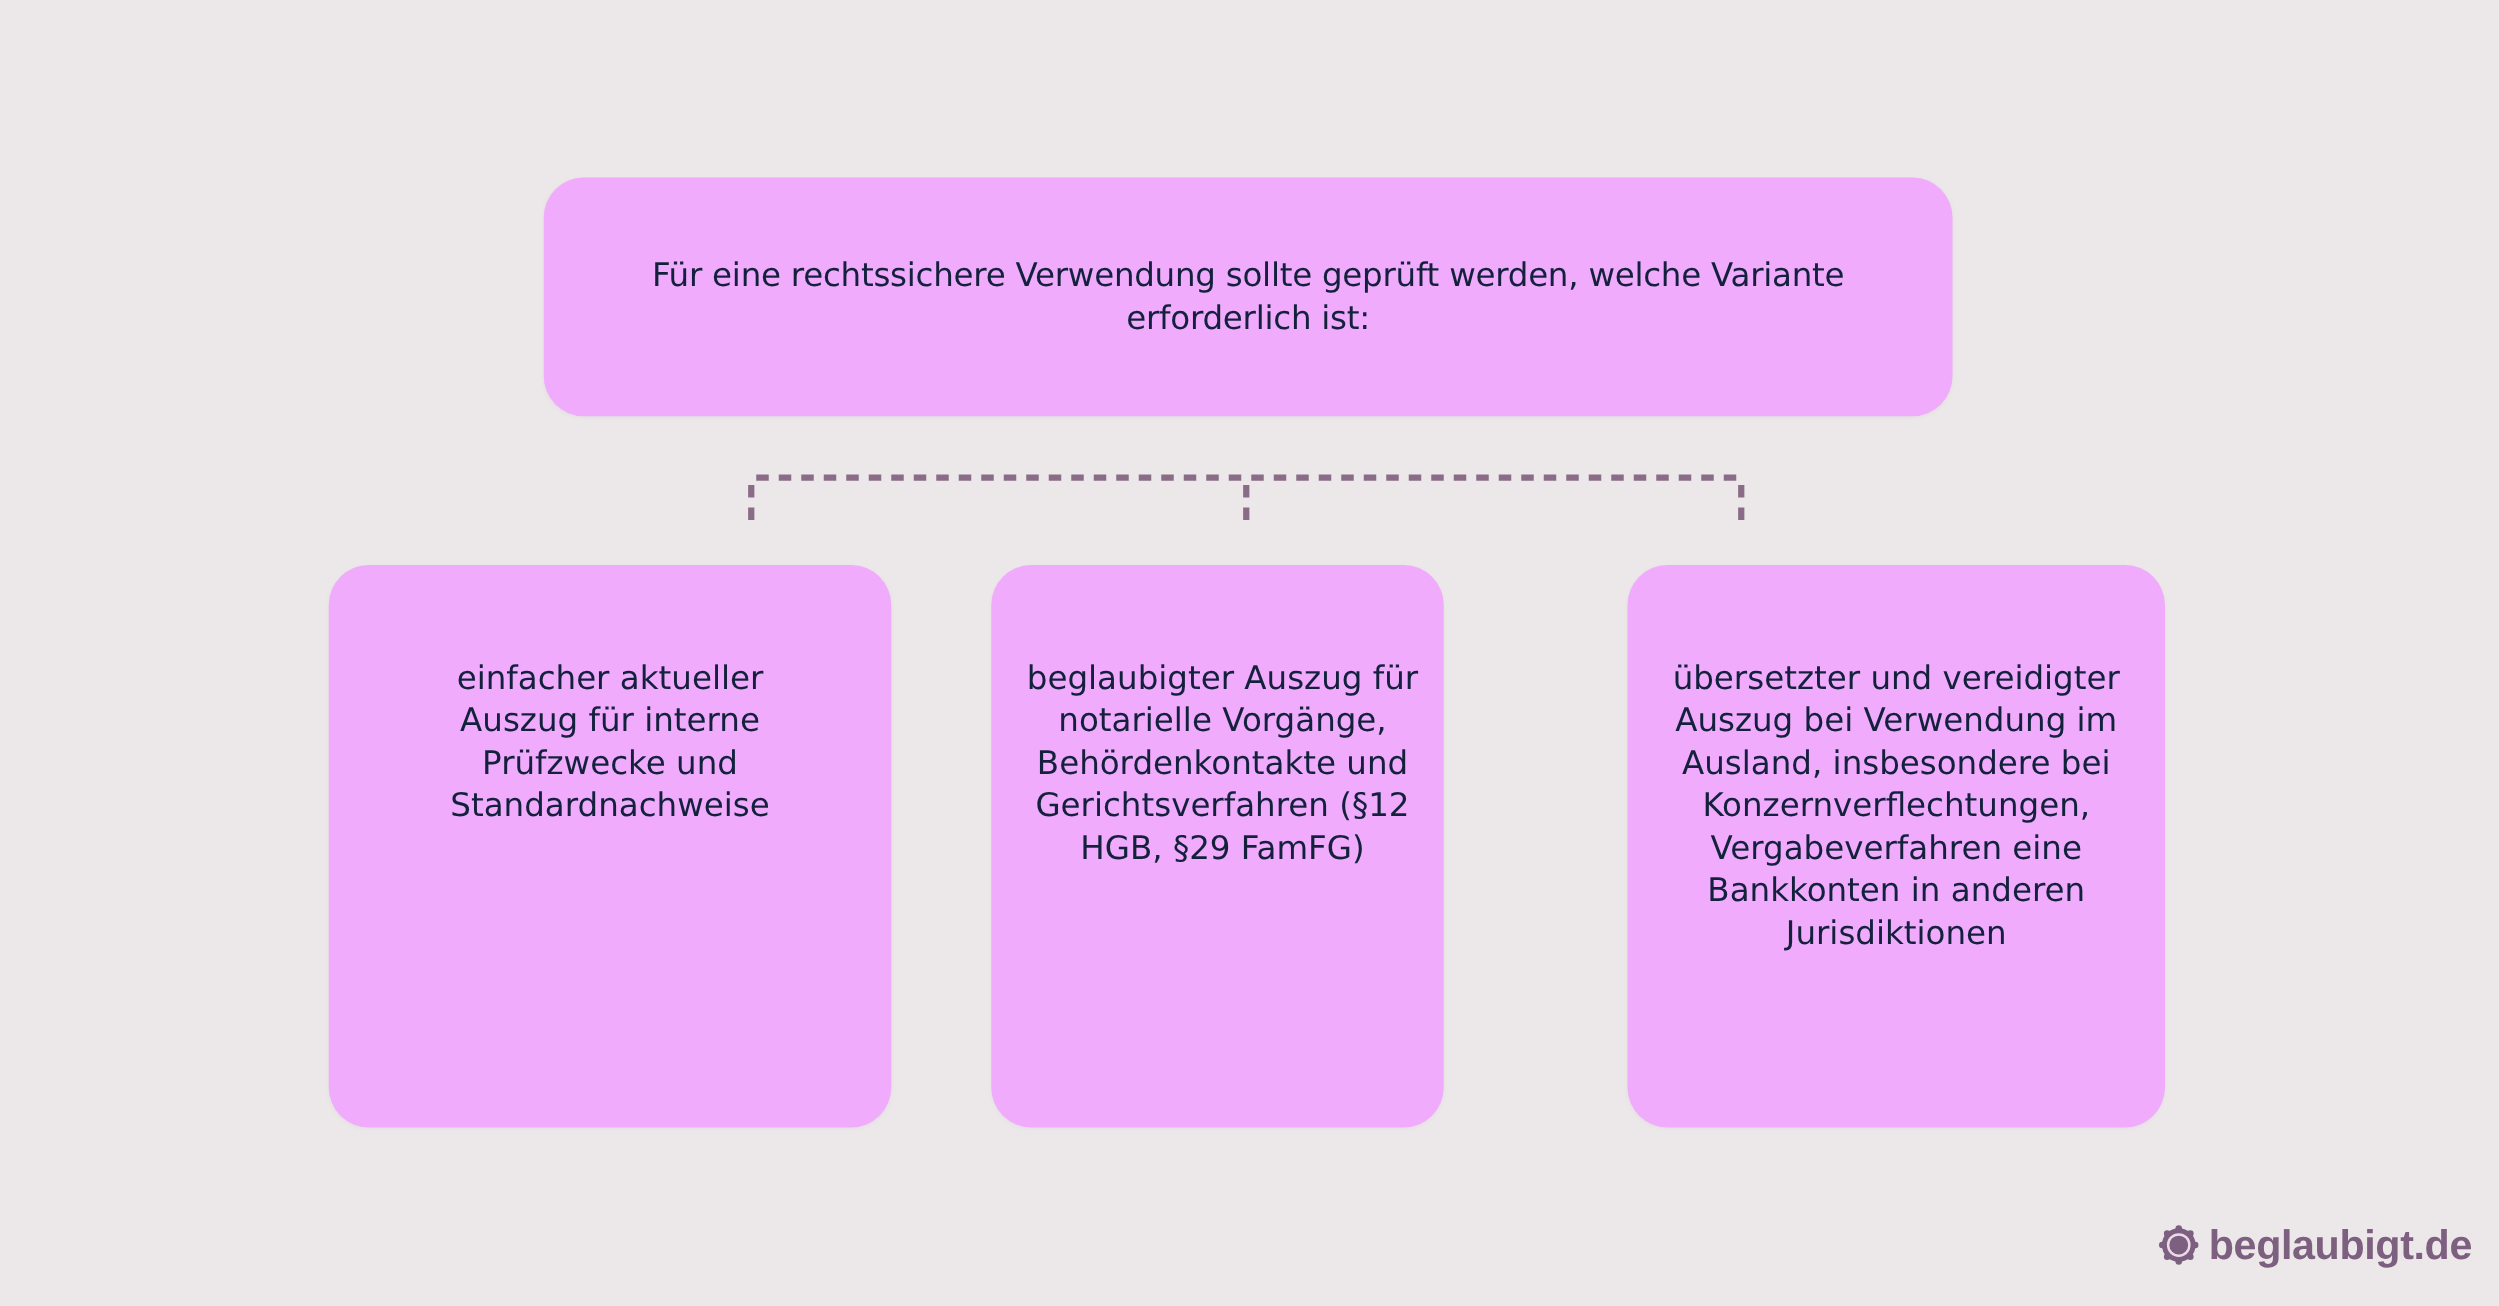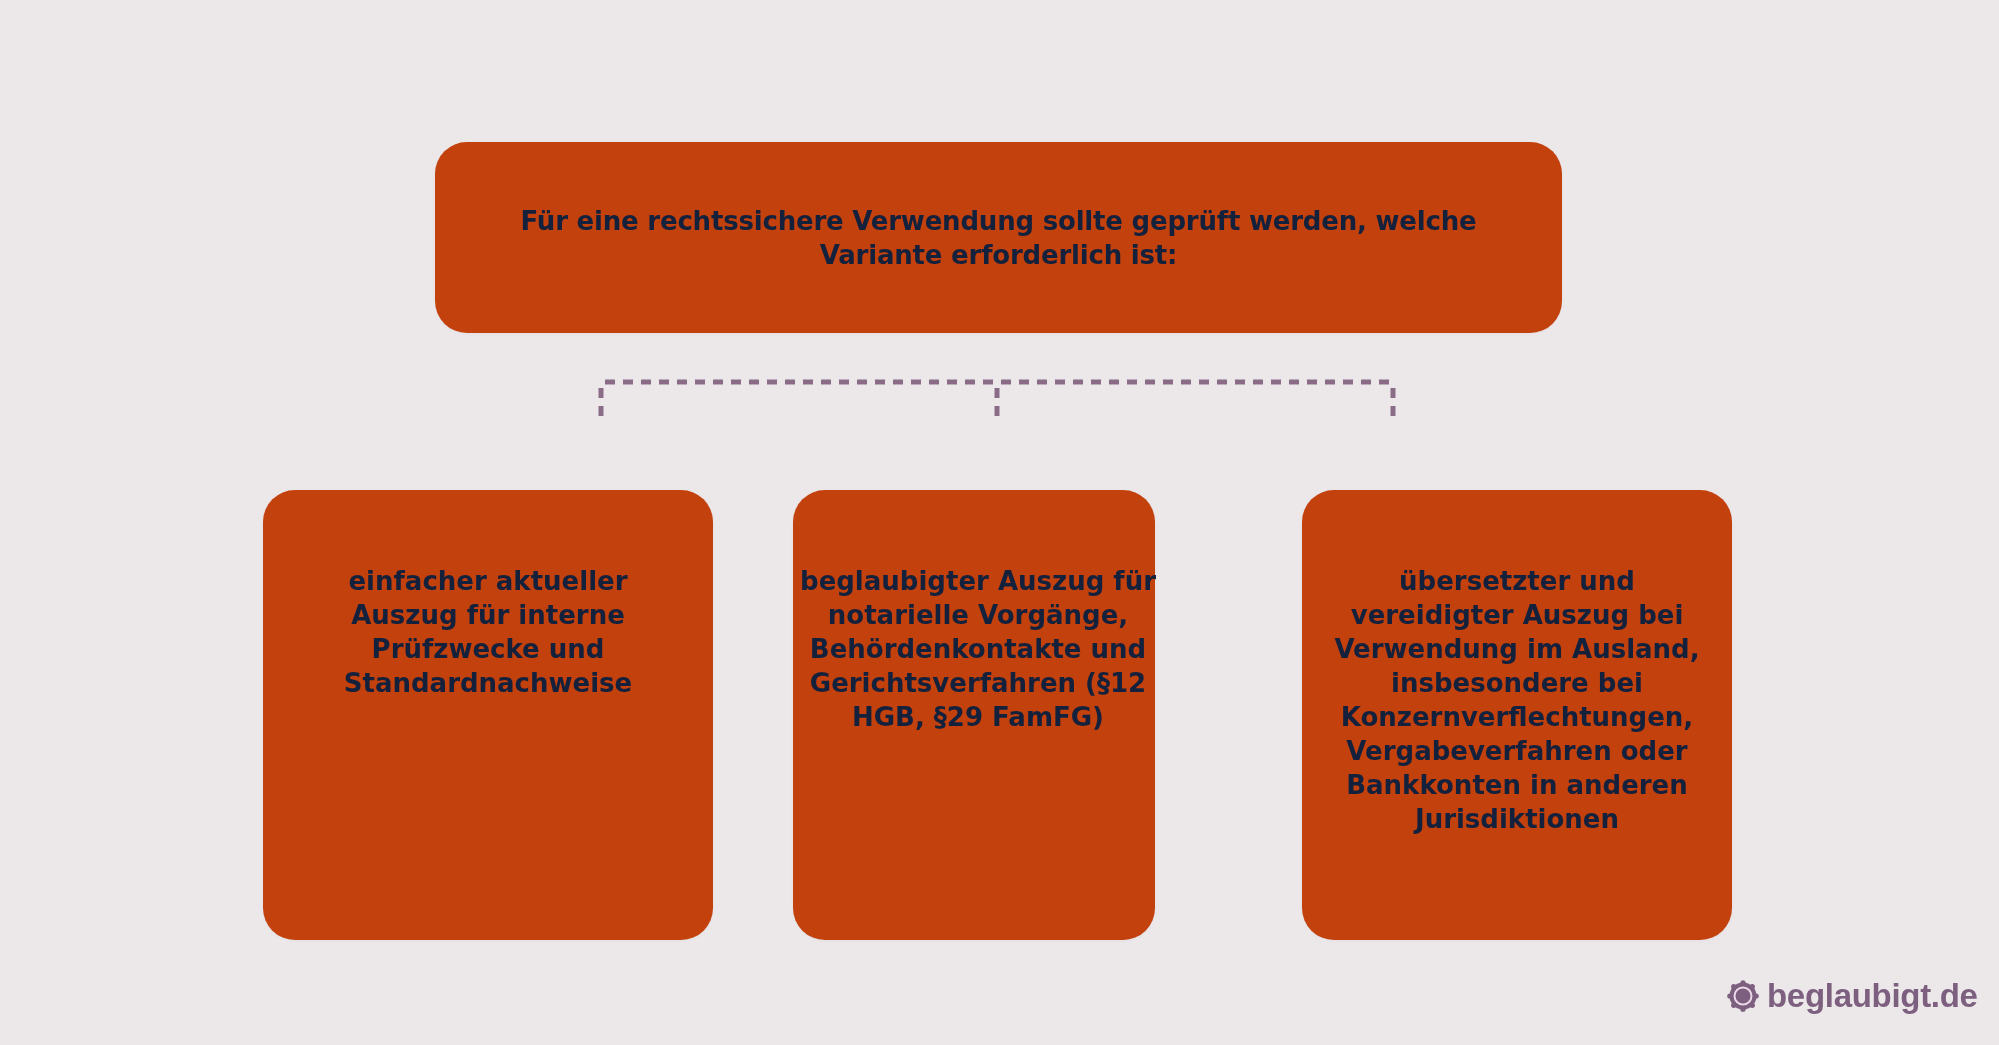--- a/index.html
+++ b/index.html
@@ -9,26 +9,26 @@
     body {
       width: 1999px;
       height: 1045px;
       background: #ece8ea;
       position: relative;
       overflow: hidden;
       font-family: "DejaVu Sans", "Liberation Sans", sans-serif;
     }
     .card {
       position: absolute;
-      background: #c2410c;
+      background: #f0abfc;
       border-radius: 32px;
       box-shadow: 0 1px 3px rgba(120, 100, 115, 0.06);
       box-sizing: border-box;
       color: #14213d;
-      font-weight: bold;
+      font-weight: normal;
       text-align: center;
     }
     .top-box {
       left: 435px;
       top: 142px;
       width: 1127px;
       height: 191px;
       display: flex;
       align-items: center;
       justify-content: center;
@@ -37,21 +37,20 @@
     .top-box .text {
       font-size: 26px;
       line-height: 34px;
       letter-spacing: -0.2px;
       max-width: 1000px;
     }
     .option-card {
       top: 452px;
       height: 450px;
       padding-top: 74px;
-      margin-top: 38px;
     }
     .option-card .text {
       font-size: 26px;
       line-height: 34px;
       margin: 0 auto;
     }
     #card-1 { left: 263px; width: 450px; }
     #card-1 .text { width: 320px; }
     #card-2 { left: 793px; width: 362px; }
     #card-2 .text { width: 370px; }
@@ -103,21 +102,21 @@
 
 <div class="card option-card" id="card-1">
   <div class="text">einfacher aktueller Auszug für interne Prüfzwecke und Standardnachweise</div>
 </div>
 
 <div class="card option-card" id="card-2">
   <div class="text">beglaubigter Auszug für notarielle Vorgänge, Behördenkontakte und Gerichtsverfahren (§12 HGB, §29 FamFG)</div>
 </div>
 
 <div class="card option-card" id="card-3">
-  <div class="text">übersetzter und vereidigter Auszug bei Verwendung im Ausland, insbesondere bei Konzernverflechtungen, Vergabeverfahren oder Bankkonten in anderen Jurisdiktionen</div>
+  <div class="text">übersetzter und vereidigter Auszug bei Verwendung im Ausland, insbesondere bei Konzernverflechtungen, Vergabeverfahren eine Bankkonten in anderen Jurisdiktionen</div>
 </div>
 
 <div class="logo">
   <span>
     <svg width="32" height="32" viewBox="0 0 32 32" xmlns="http://www.w3.org/2000/svg">
       <g fill="#7d5f7f">
         <circle cx="16" cy="16" r="13.5"></circle>
         <circle cx="16" cy="2.8" r="2.6"></circle>
         <circle cx="16" cy="29.2" r="2.6"></circle>
         <circle cx="2.8" cy="16" r="2.6"></circle>

